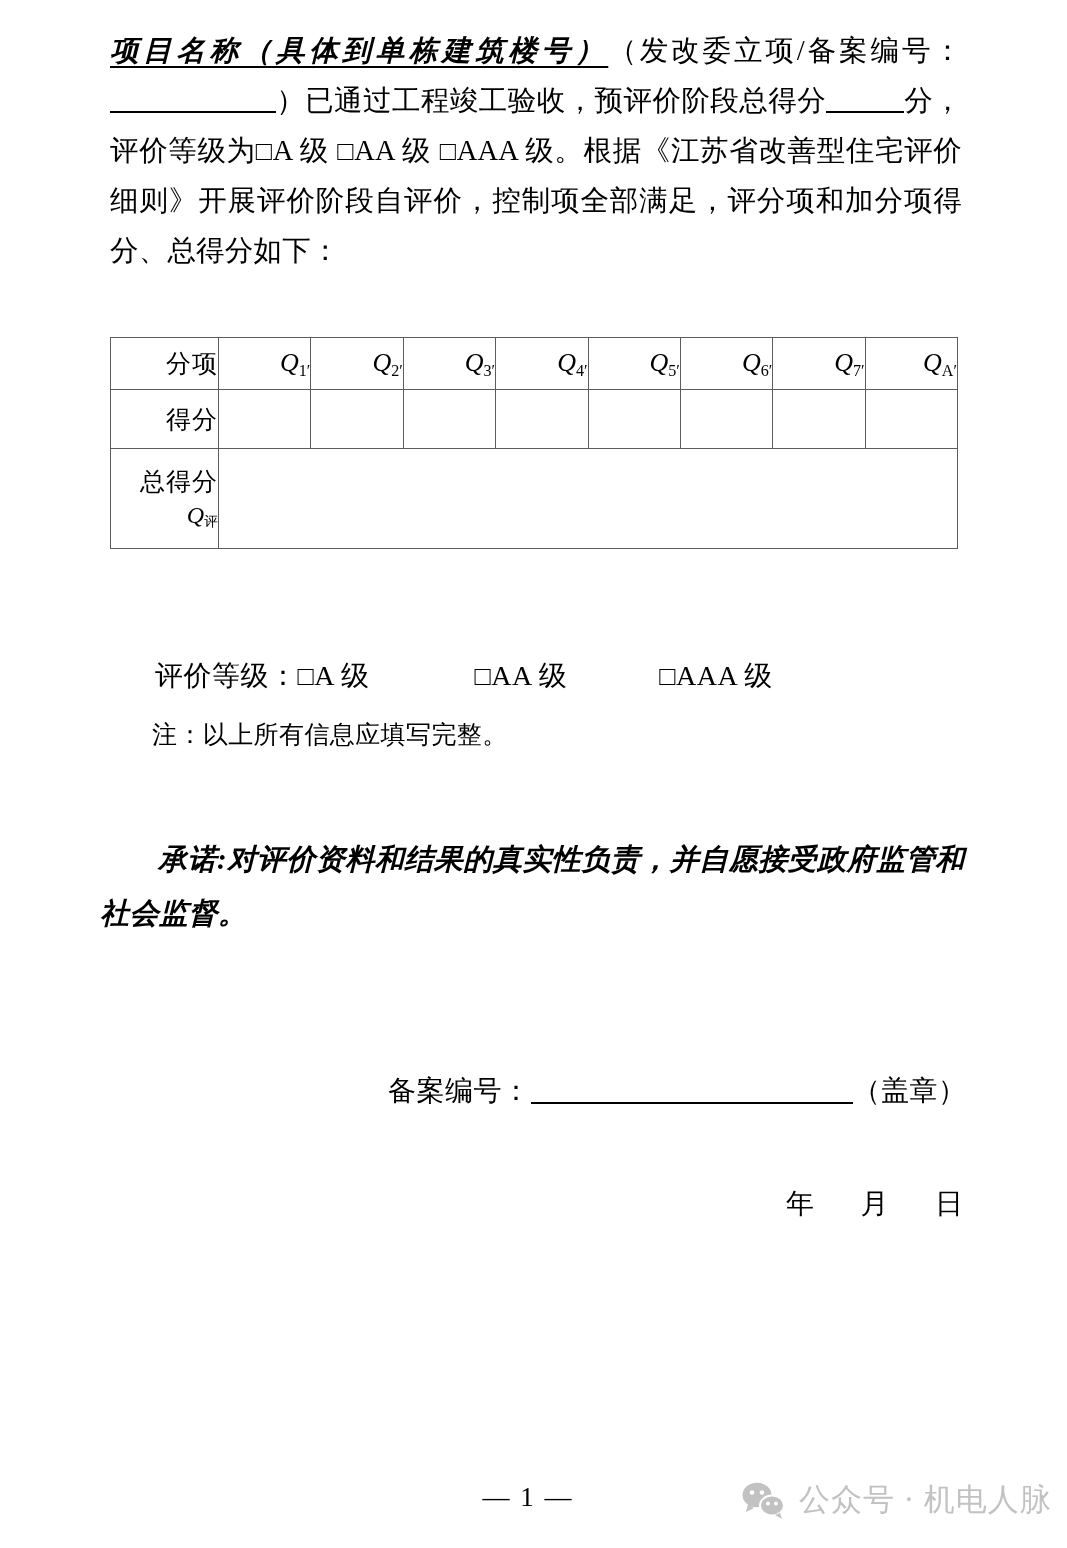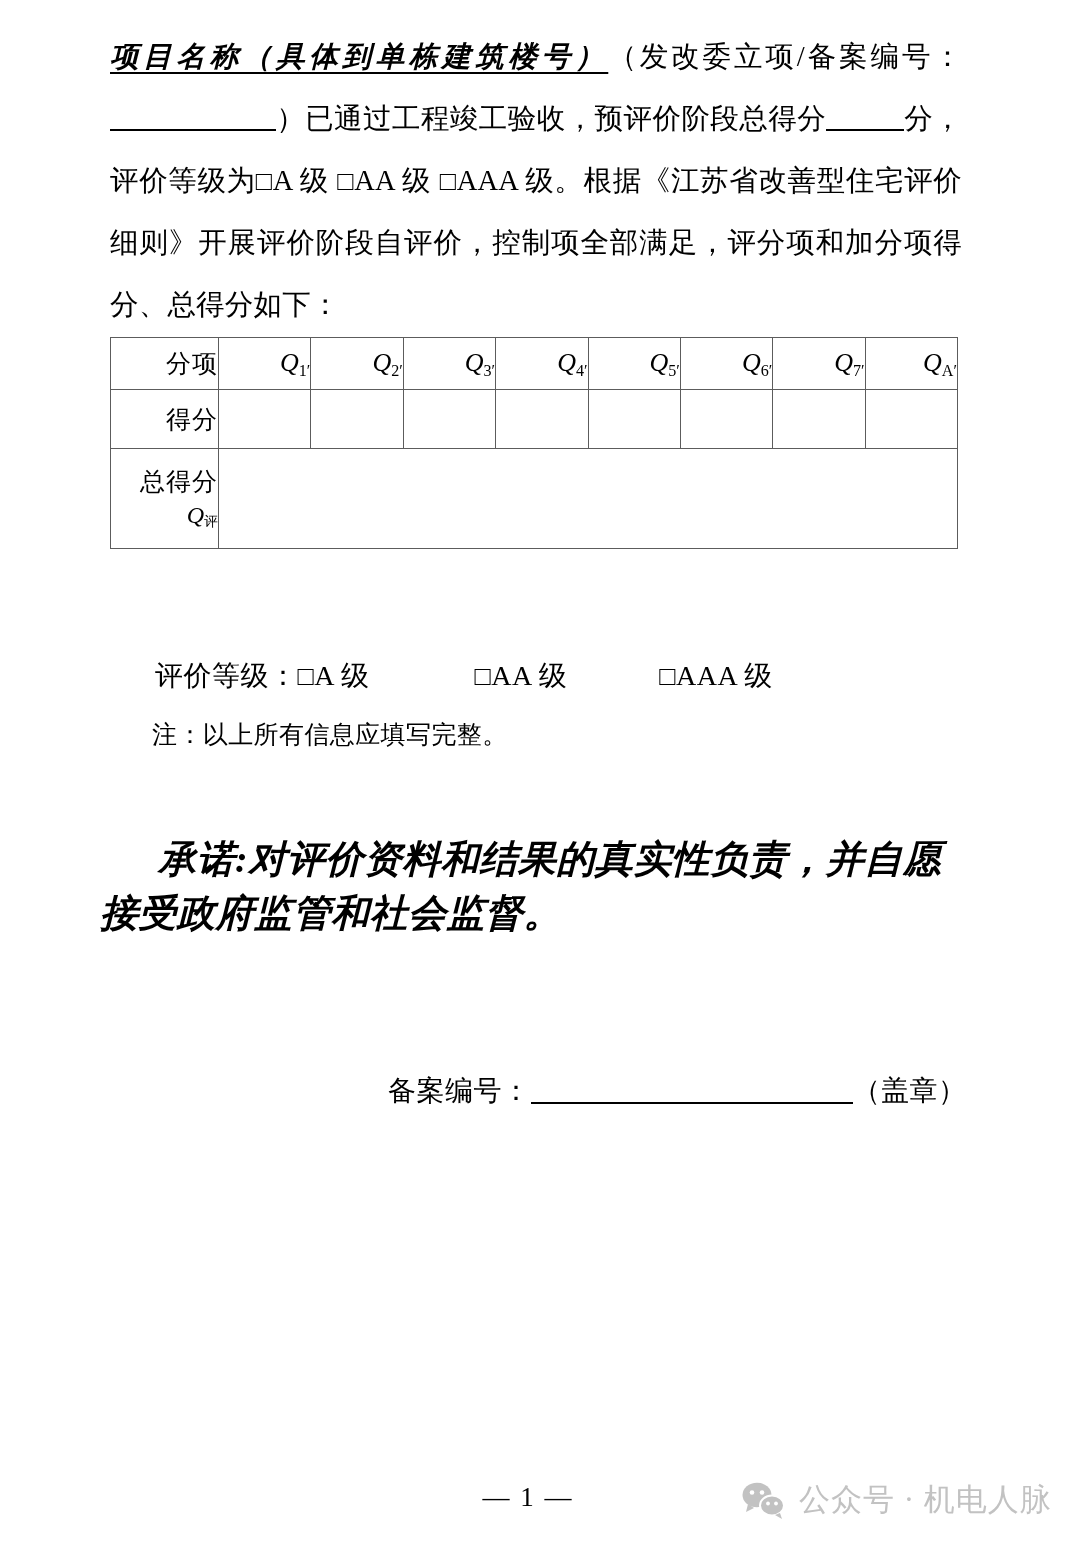--- a/index.html
+++ b/index.html
@@ -24,21 +24,21 @@
     padding: 0;
   }
 
   
   .intro {
     position: absolute;
     left: 110px;
     top: 26px;
     width: 852px;
     font-size: 28.5px;
-    line-height: 62px;
+    line-height: 50px;
     text-align: justify;
     text-justify: inter-character;
     letter-spacing: 0.2px;
   }
   .intro .proj-name {
     font-style: italic;
     font-weight: 600;
     text-decoration: underline;
     text-underline-offset: 6px;
     letter-spacing: 2px;
@@ -124,21 +124,21 @@
     font-size: 25px;
     letter-spacing: 0.4px;
   }
 
   
   .commit {
     position: absolute;
     left: 100px;
     top: 832px;
     width: 870px;
-    font-size: 38px;
+    font-size: 29px;
     line-height: 54px;
     font-weight: bold;
     font-style: italic;
     font-family: "Liberation Serif", "DejaVu Serif", serif;
     letter-spacing: 0.5px;
   }
   .commit .indent { display: inline-block; width: 58px; }
 
   
   .signature {
@@ -241,20 +241,23 @@
   <div class="note-line">注：以上所有信息应填写完整。</div>
 
   <div class="commit">
     <span class="indent"></span><span>承诺:</span><span>对评价资料和结果的真实性负责，并自愿接受政府监管和社会监督。</span>
   </div>
 
   <div class="signature">
     <span>备案编号：</span><span class="sig-blank"></span><span>（盖章）</span>
   </div>
 
+  <div class="dateline">
+    <span>年</span><span class="dgap"></span><span>月</span><span class="dgap"></span><span>日</span>
+  </div>
 
   <div class="page-num">— 1 —</div>
 
   <div class="watermark">
     <svg class="wm-icon" viewBox="0 0 44 38">
       <ellipse cx="15" cy="14" rx="14.5" ry="12.2" fill="#c2c2c2"></ellipse>
       <polygon points="6,23 4,31 12,27" fill="#c2c2c2"></polygon>
       <circle cx="10" cy="11.5" r="2.3" fill="#ffffff"></circle>
       <circle cx="20" cy="11.5" r="2.3" fill="#ffffff"></circle>
       <ellipse cx="30" cy="24.5" rx="12" ry="10" fill="#c2c2c2" stroke="#ffffff" stroke-width="2"></ellipse>

